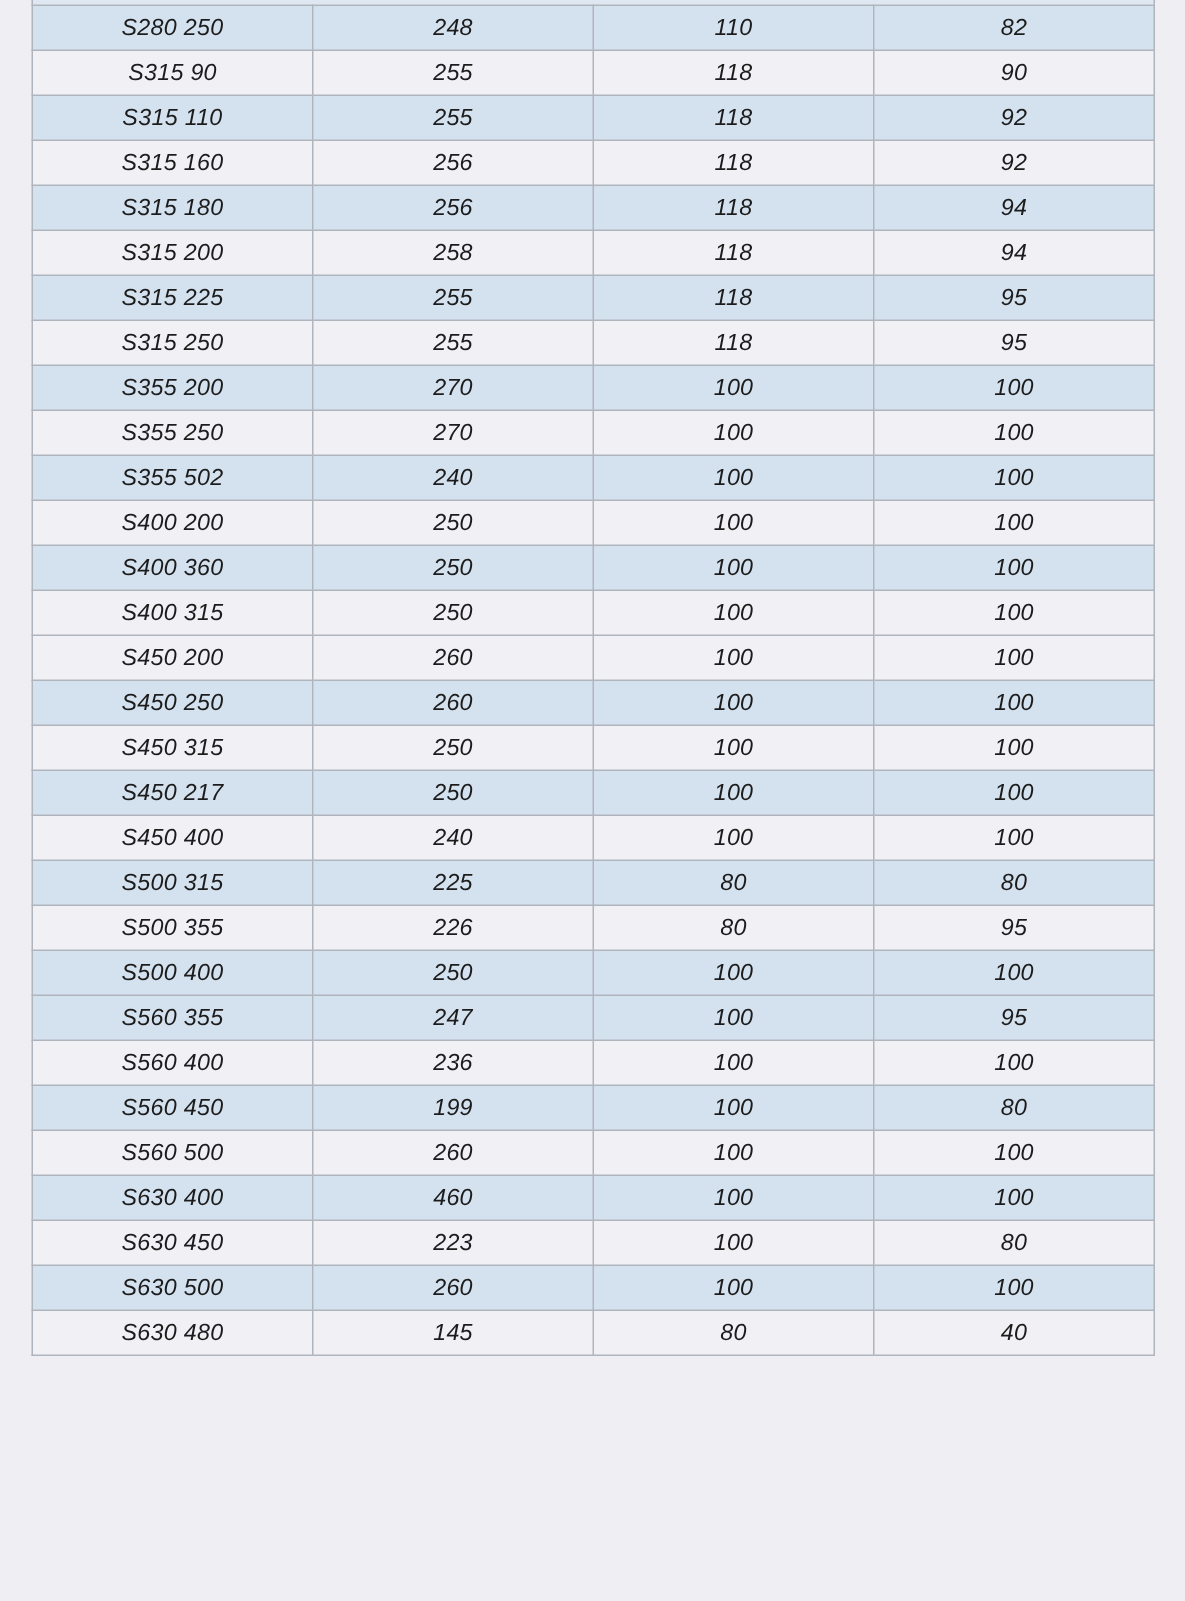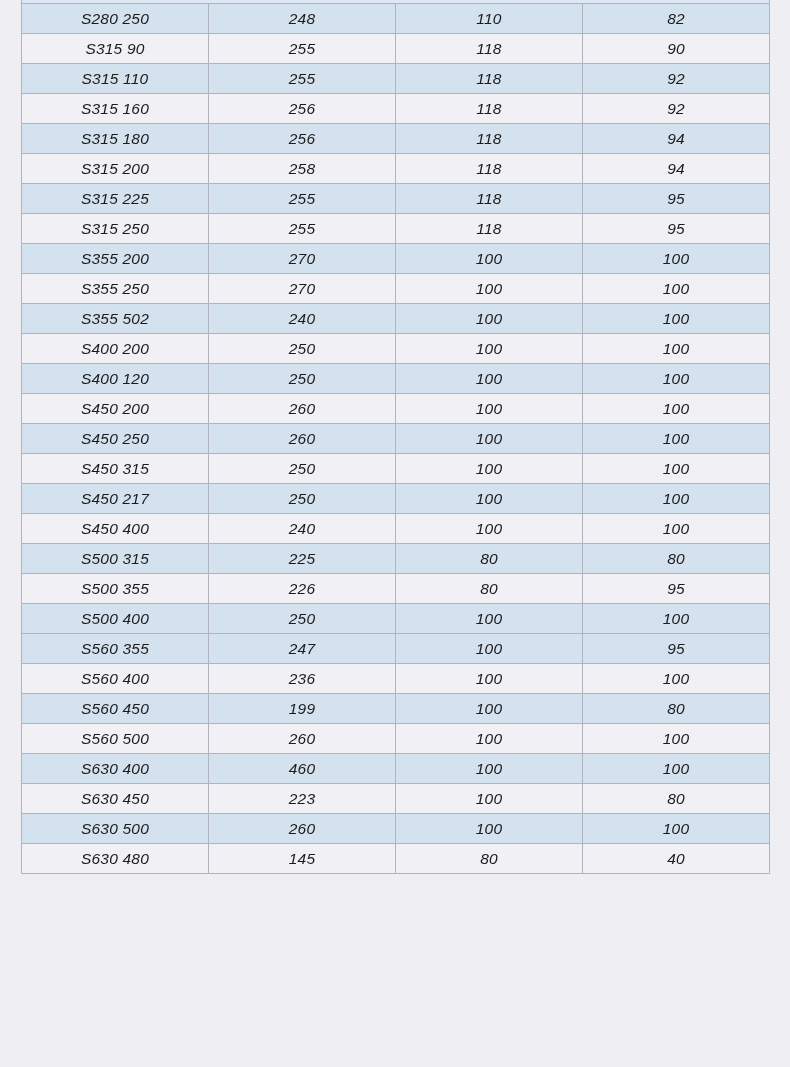--- a/index.html
+++ b/index.html
@@ -128,21 +128,27 @@
             <td>100</td>
             <td>100</td>
           </tr>
           <tr class="row-light">
             <td>S400 200</td>
             <td>250</td>
             <td>100</td>
             <td>100</td>
           </tr>
           <tr class="row-blue">
-            <td>S400 120</td>
+            <td>S400 360</td>
+            <td>250</td>
+            <td>100</td>
+            <td>100</td>
+          </tr>
+          <tr class="row-light">
+            <td>S400 315</td>
             <td>250</td>
             <td>100</td>
             <td>100</td>
           </tr>
           <tr class="row-light">
             <td>S450 200</td>
             <td>260</td>
             <td>100</td>
             <td>100</td>
           </tr>

